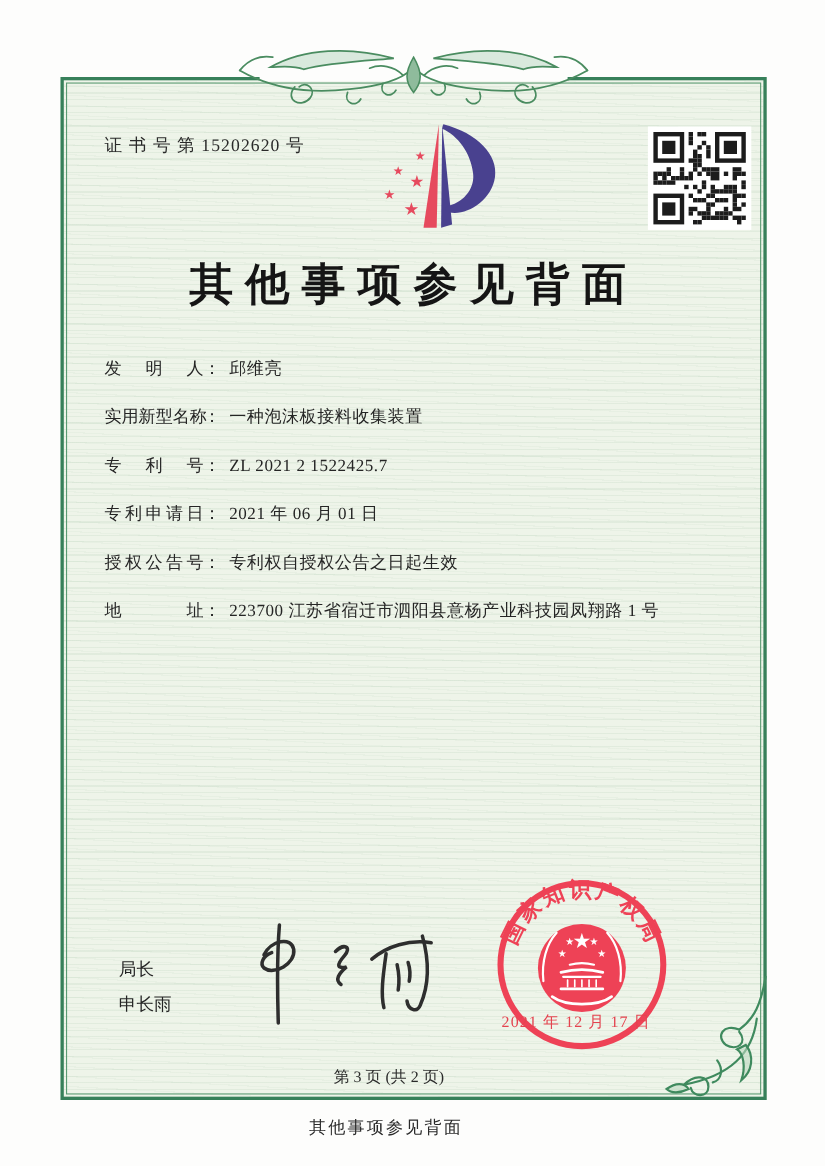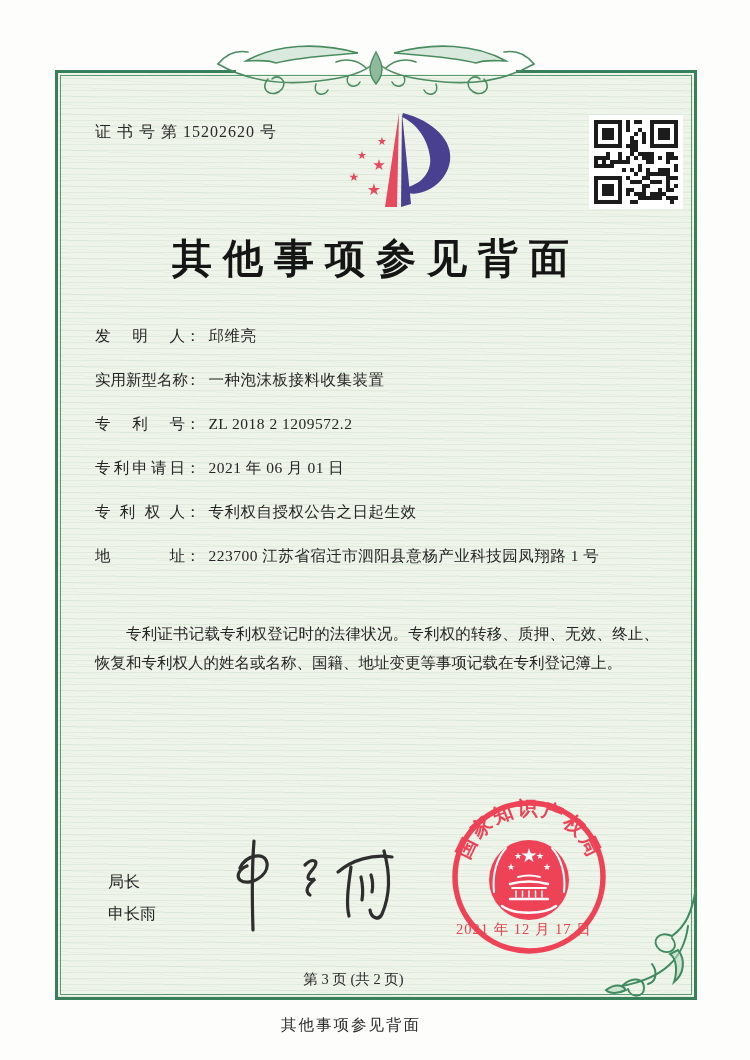--- a/index.html
+++ b/index.html
@@ -229,38 +229,37 @@
   <div class="frow" data-name="field-row-inventor">
     <span class="flabel" data-name="field-label">发明人</span><span class="fcolon">：</span>
     <span class="fvalue" data-name="field-value">邱维亮</span>
   </div>
   <div class="frow" data-name="field-row-name">
     <span class="flabel" data-name="field-label">实用新型名称</span><span class="fcolon">：</span>
     <span class="fvalue" data-name="field-value">一种泡沫板接料收集装置</span>
   </div>
   <div class="frow" data-name="field-row-patent-no">
     <span class="flabel" data-name="field-label">专利号</span><span class="fcolon">：</span>
-    <span class="fvalue" data-name="field-value">ZL 2018 2 1209572.2</span>
+    <span class="fvalue" data-name="field-value">ZL 2021 2 1522425.7</span>
   </div>
   <div class="frow" data-name="field-row-filing-date">
     <span class="flabel" data-name="field-label">专利申请日</span><span class="fcolon">：</span>
     <span class="fvalue" data-name="field-value">2021 年 06 月 01 日</span>
   </div>
   <div class="frow" data-name="field-row-patentee">
-    <span class="flabel" data-name="field-label">专利权人</span><span class="fcolon">：</span>
+    <span class="flabel" data-name="field-label">授权公告号</span><span class="fcolon">：</span>
     <span class="fvalue" data-name="field-value">专利权自授权公告之日起生效</span>
   </div>
   <div class="frow" data-name="field-row-address">
     <span class="flabel" data-name="field-label">地址</span><span class="fcolon">：</span>
     <span class="fvalue" data-name="field-value">223700 江苏省宿迁市泗阳县意杨产业科技园凤翔路 1 号</span>
   </div>
 </div>
 
 <div class="body-text" data-name="legal-text">
-  <p data-name="legal-paragraph-2">专利证书记载专利权登记时的法律状况。专利权的转移、质押、无效、终止、恢复和专利权人的姓名或名称、国籍、地址变更等事项记载在专利登记簿上。</p>
 </div>
 
 <div class="signoff" data-name="signoff-block">
   <div data-name="director-title">局长</div>
   <div data-name="director-name">申长雨</div>
 </div>
 
 <svg class="signature" viewBox="0 0 192 102" data-name="director-signature">
   <g fill="none" stroke="#2e2e2e" stroke-width="3.2" stroke-linecap="round">
     <path d="M28,32 C34,19 53,15 55,27 C57,40 37,51 28,44 C24,40 27,33 35,30"></path>

